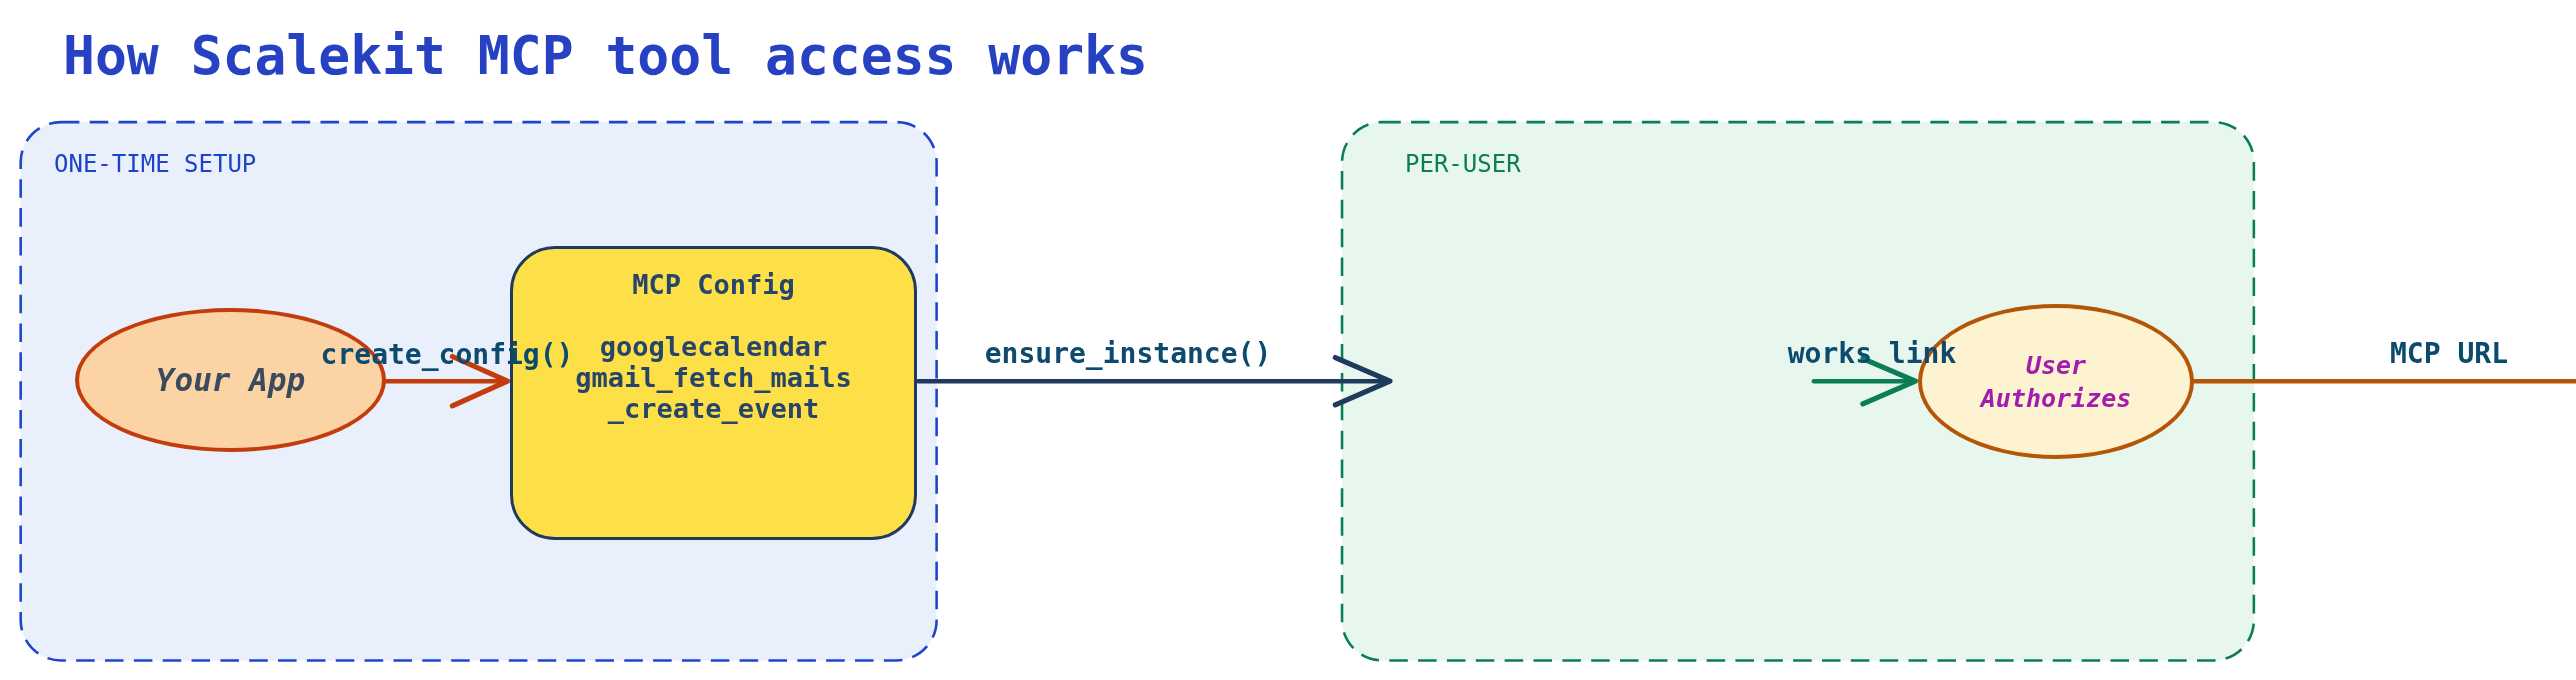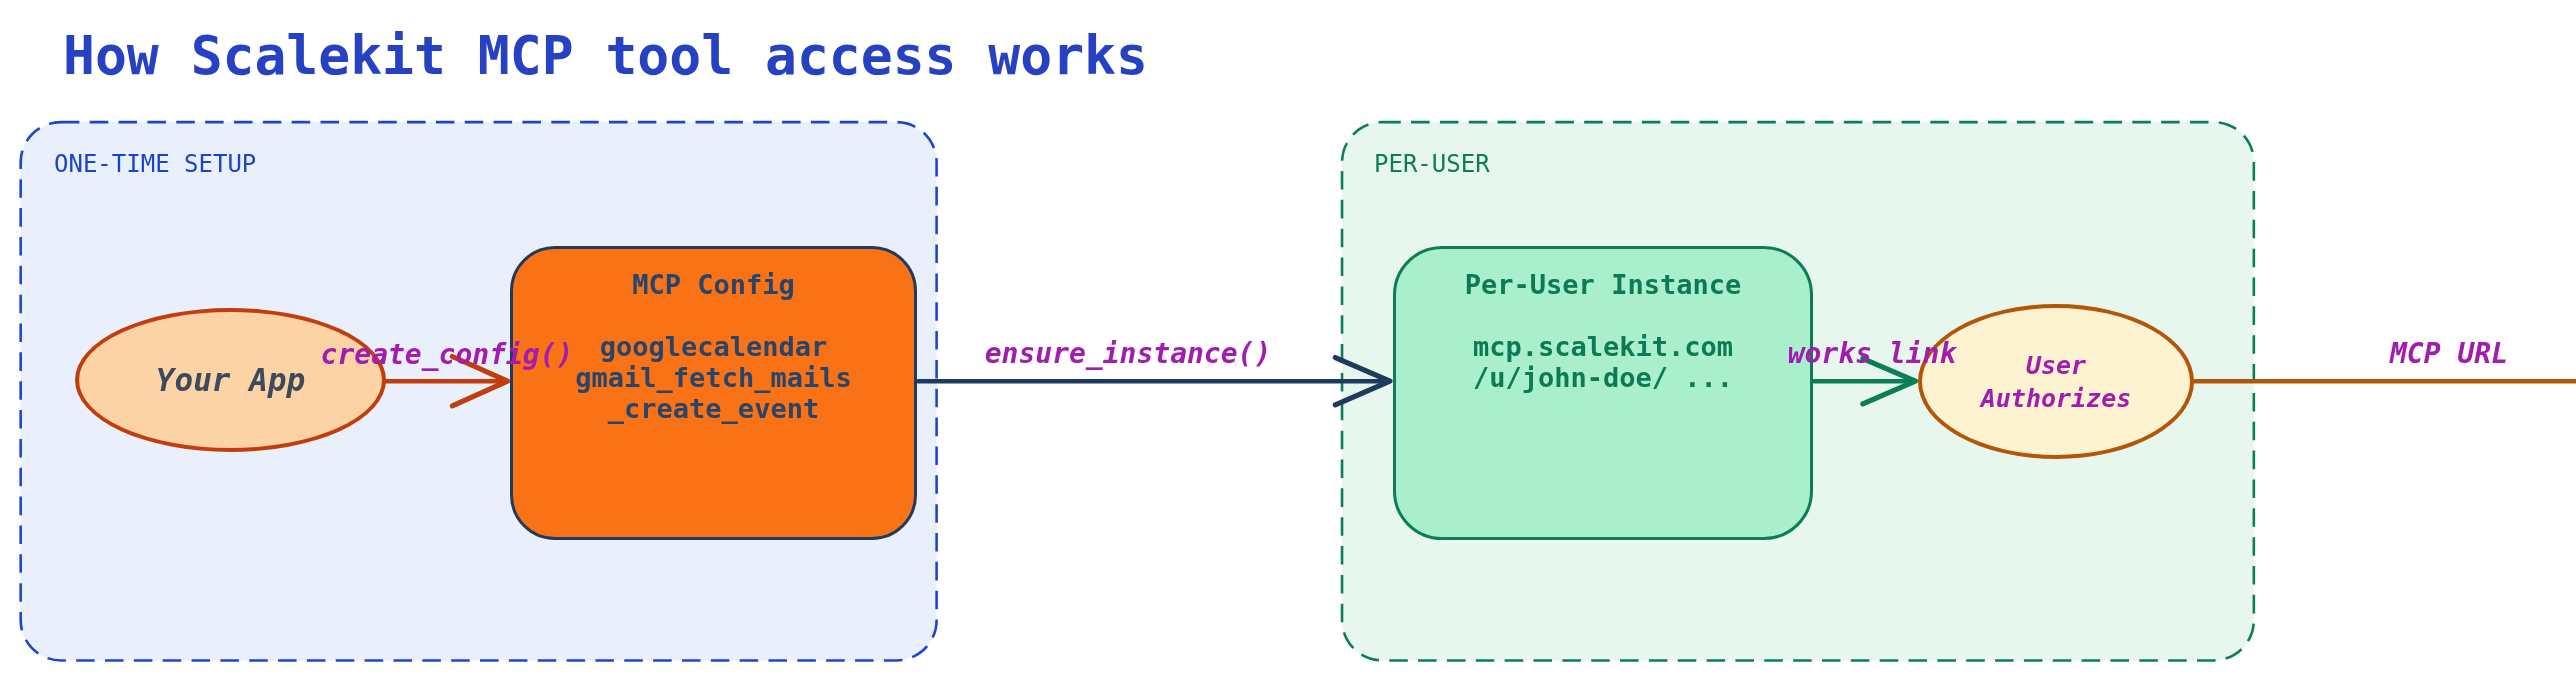--- a/index.html
+++ b/index.html
@@ -29,40 +29,40 @@
     align-items:center;justify-content:center;
     text-align:center;box-sizing:border-box;white-space:nowrap;
   }
   .ellipse{border-radius:50%;font-style:italic;}
 
   .node-your-app{
     background:#fbd3a5;border:4.6px solid #c23c0e;
     color:#3c4a5e;font-size:31px;font-weight:bold;
   }
   .node-blue-box{
-    background:#f97316;border:3.6px solid #1f3a5f;border-radius:45px;
+    background:#fde047;border:3.6px solid #1f3a5f;border-radius:45px;
     color:#27456b;font-weight:bold;justify-content:flex-start;
   }
   .node-green-box{
     background:#a9efcc;border:3.6px solid #0b7d57;border-radius:49px;
     color:#0d7a55;font-weight:bold;justify-content:flex-start;
   }
   .box-title{font-size:27px;margin-top:19.6px;}
   .box-body{
     position:absolute;left:0;right:0;top:82px;
     font-size:27px;line-height:31px;
   }
   .node-user-auth{
     background:#fdf3d0;border:4.6px solid #b45608;
     color:#a21caf;font-size:25px;line-height:33px;font-weight:bold;
   }
 
   .edge-label{
     position:absolute;transform:translate(-50%,-50%);
-    font-size:28px;font-weight:600;color:#a21caf;white-space:nowrap;font-style:italic;
+    font-size:28px;font-weight:600;color:#0c4a6e;white-space:nowrap;
   }
 </style>
 </head>
 <body>
 
 <div class="canvas">
 
   <svg width="3565" height="680" viewBox="0 0 6920 1320">
 
     <rect x="40" y="237" width="1778" height="1045" rx="78" fill="#e9f0fb" stroke="#1e45cc" stroke-width="5" stroke-dasharray="36 20"></rect>
@@ -96,42 +96,35 @@
 
     <g>
       <line x1="5934" y1="788" x2="6150" y2="927" stroke="#7b2be0" stroke-width="8" stroke-linecap="round"></line>
       <polyline points="6062,924 6160,934 6110,848" fill="none" stroke="#7b2be0" stroke-width="9" stroke-linecap="round" stroke-linejoin="round"></polyline>
     </g>
   </svg>
 
   <div class="page-title">How Scalekit MCP tool access works</div>
 
   <div class="group-label glabel-blue" style="left:54px;top:150px;">ONE-TIME SETUP</div>
-  <div class="group-label glabel-green" style="left:1374px;top:150px;">PER-USER</div>
+  <div class="group-label glabel-green" style="left:1405px;top:150px;">PER-USER</div>
 
   <div class="node ellipse node-your-app" style="left:75px;top:308px;width:311px;height:144px;">
     <span>Your App</span>
   </div>
 
   <div class="node node-blue-box" style="left:510px;top:246px;width:407px;height:294px;">
     <div class="box-title">MCP Config</div>
     <div class="box-body">
       <div>googlecalendar</div>
       <div>gmail_fetch_mails</div>
       <div>_create_event</div>
     </div>
   </div>
 
-  <div class="node node-green-box" style="left:1393px;top:246px;width:420px;height:294px;">
-    <div class="box-title">Per-User Instance</div>
-    <div class="box-body">
-      <div>mcp.scalekit.com</div>
-      <div>/u/john-doe/ ...</div>
-    </div>
-  </div>
 
   <div class="node ellipse node-user-auth" style="left:1918px;top:304px;width:276px;height:155px;">
     <div>User</div>
     <div>Authorizes</div>
   </div>
 
   <div class="edge-label" style="left:447px;top:354px;">create_config()</div>
   <div class="edge-label" style="left:1128px;top:353px;">ensure_instance()</div>
   <div class="edge-label" style="left:1872px;top:353px;">works link</div>
   <div class="edge-label" style="left:2449px;top:353px;">MCP URL</div>

